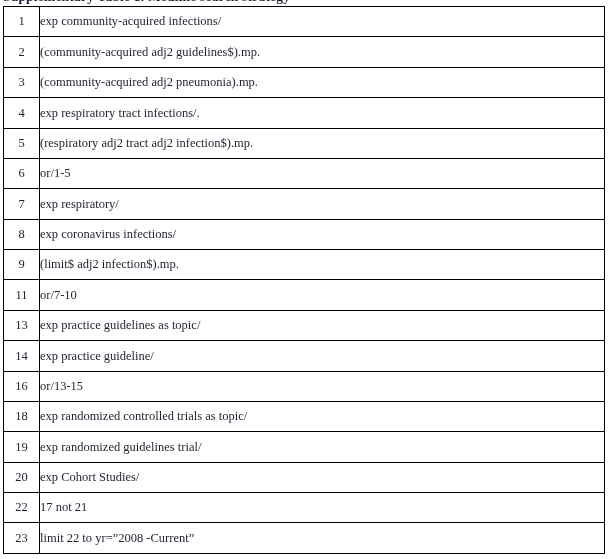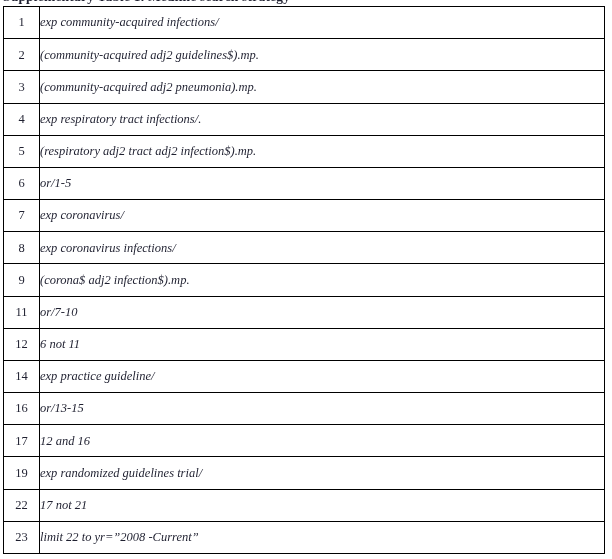--- a/index.html
+++ b/index.html
@@ -52,21 +52,20 @@
     padding: 0;
     overflow: hidden;
     white-space: nowrap;
   }
   td.num {
     width: 36px;
     text-align: center;
   }
   td.term {
     padding-left: 7px;
-    font-style: italic;
   }
 </style>
 </head>
 <body>
 
 <div class="heading-clip">
   <span class="heading-text">Supplementary Table 1. Medline search strategy</span>
 </div>
 
 <table class="search-table">
@@ -96,67 +95,71 @@
     <td class="term">(respiratory adj2 tract adj2 infection$).mp.</td>
   </tr>
 
   <tr>
     <td class="num">6</td>
     <td class="term">or/1-5</td>
   </tr>
 
   <tr>
     <td class="num">7</td>
-    <td class="term">exp coronavirus/</td>
+    <td class="term">exp respiratory/</td>
   </tr>
 
   <tr>
     <td class="num">8</td>
     <td class="term">exp coronavirus infections/</td>
   </tr>
 
   <tr>
     <td class="num">9</td>
-    <td class="term">(corona$ adj2 infection$).mp.</td>
+    <td class="term">(limit$ adj2 infection$).mp.</td>
   </tr>
 
 
   <tr>
     <td class="num">11</td>
     <td class="term">or/7-10</td>
   </tr>
 
+
   <tr>
-    <td class="num">12</td>
-    <td class="term">6 not 11</td>
+    <td class="num">13</td>
+    <td class="term">exp practice guidelines as topic/</td>
   </tr>
-
 
   <tr>
     <td class="num">14</td>
     <td class="term">exp practice guideline/</td>
   </tr>
 
 
   <tr>
     <td class="num">16</td>
     <td class="term">or/13-15</td>
   </tr>
 
+
   <tr>
-    <td class="num">17</td>
-    <td class="term">12 and 16</td>
+    <td class="num">18</td>
+    <td class="term">exp randomized controlled trials as topic/</td>
   </tr>
-
 
   <tr>
     <td class="num">19</td>
     <td class="term">exp randomized guidelines trial/</td>
   </tr>
 
+  <tr>
+    <td class="num">20</td>
+    <td class="term">exp Cohort Studies/</td>
+  </tr>
 
 
   <tr>
     <td class="num">22</td>
     <td class="term">17 not 21</td>
   </tr>
 
   <tr>
     <td class="num">23</td>
     <td class="term">limit 22 to yr=”2008 -Current”</td>

